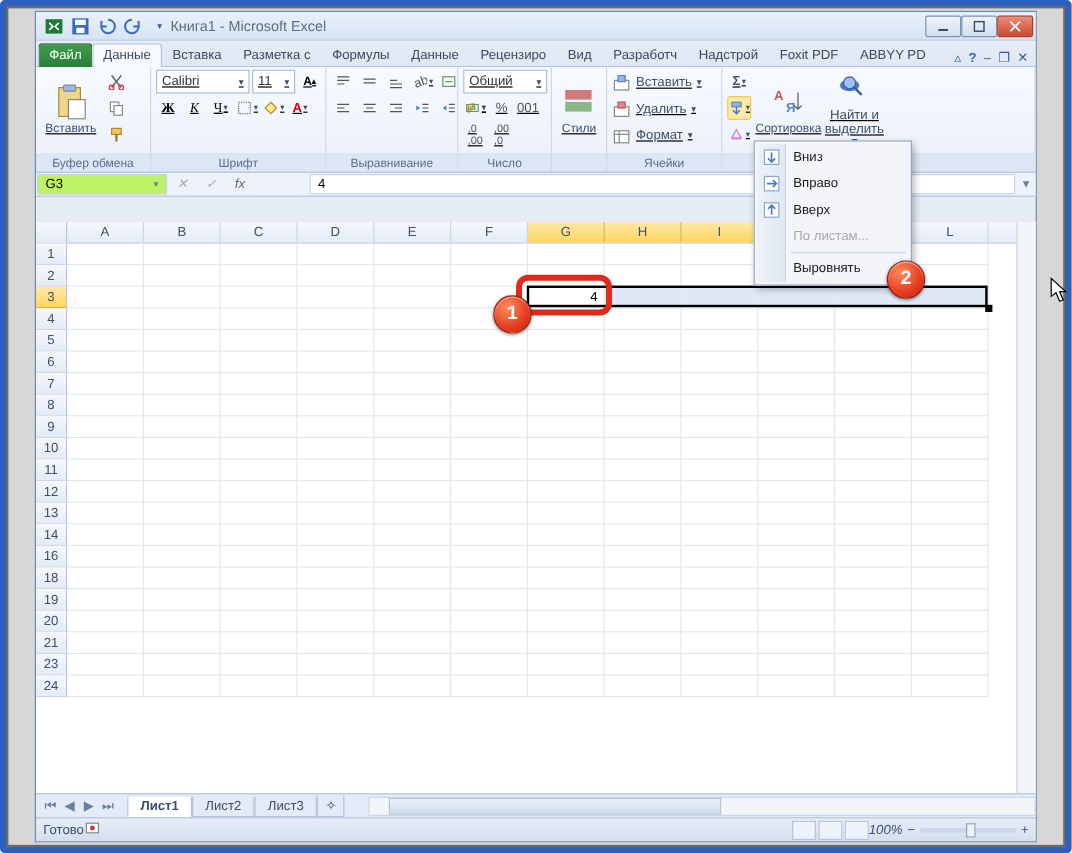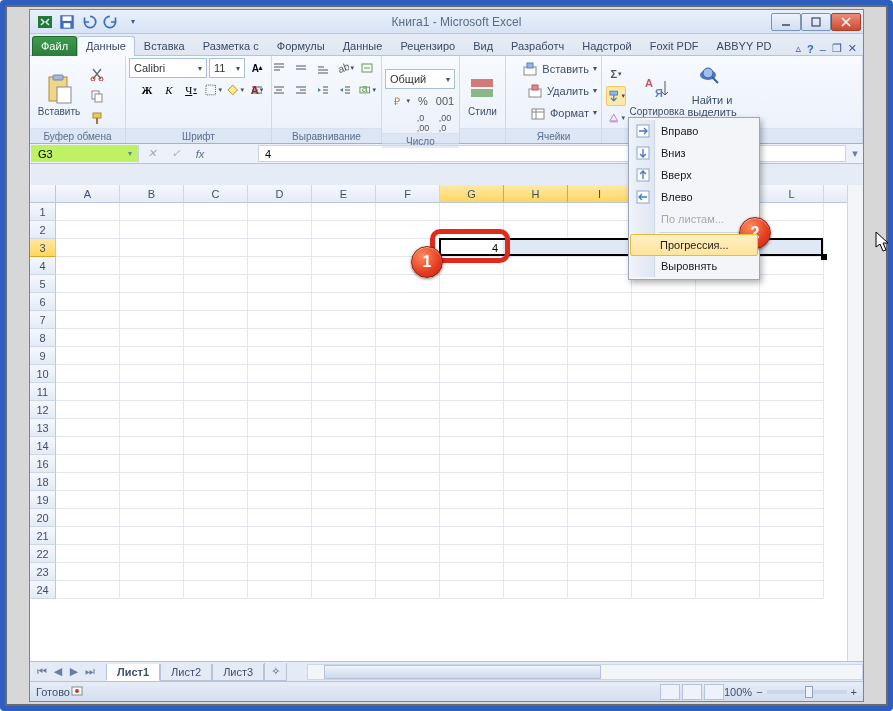--- a/index.html
+++ b/index.html
@@ -6,40 +6,40 @@
 body { background: #fff; width: 893px; height: 711px; position: relative; overflow: hidden; }
 
 
 .outer-frame { position: absolute; inset: 0; border: 5px solid #2e5fbe; border-radius: 4px; background: #6a6a6a; }
 .inner-desktop { position: absolute; inset: 2px; background: #d7d7d7; }
 
 
 .window { position: absolute; left: 22px; top: 2px; right: 22px; bottom: 2px; background: #e6ecf5; border: 1px solid #6d88ad; box-shadow: 0 0 0 1px rgba(255,255,255,.4) inset; }
 .titlebar { height: 24px; display: flex; align-items: center; background: linear-gradient(#e9f0fb,#d7e3f4); border-bottom: 1px solid #b9c8df; }
 .titlebar-left { display: flex; align-items: center; gap: 4px; padding-left: 6px; }
-.titlebar-center { flex: 1; text-align: center; color: #5b6c86; font-size: 12px; }
+.titlebar-center { flex: 1; text-align: left; color: #5b6c86; font-size: 12px; }
 .winbtns { display: flex; gap: 0; margin-right: 2px; }
 .winbtn { width: 30px; height: 18px; border: 1px solid #7a94b9; border-radius: 2px; display: flex; align-items: center; justify-content: center; background: linear-gradient(#eef3fb,#d2deef); color: #3a4a63; }
 .winbtn.close { background: linear-gradient(#f08b79,#c94b33); color: #fff; border-color: #a93d29; }
 .winbtn svg { width: 10px; height: 10px; }
 .qat-btn { width: 18px; height: 18px; display: flex; align-items: center; justify-content: center; color: #3b5d92; }
 .excel-ico { width: 16px; height: 16px; }
 
 
 .ribbon-tabs { height: 22px; display: flex; align-items: flex-end; background: linear-gradient(#e6ecf5,#dfe7f3); padding-left: 2px; gap: 0; border-bottom: 1px solid #b6c4db; }
 .rtab { padding: 3px 8px 4px 8px; color: #3a4a63; cursor: default; border: 1px solid transparent; border-bottom: none; position: relative; top: 1px; }
 .rtab.file { background: linear-gradient(#3e9c4d,#2a7e39); color: #fff; border-radius: 3px 3px 0 0; border-color: #206a2d; }
 .rtab.active { background: #f7faff; border-color: #b6c4db; border-radius: 3px 3px 0 0; }
 .ribbon-right { margin-left: auto; display: flex; align-items: center; gap: 6px; padding-right: 6px; color: #3a5d9a; }
 .ribbon-right span { cursor: default; }
 
 .ribbon-body { height: 88px; background: linear-gradient(#f7faff,#eaf0fa); display: flex; border-bottom: 1px solid #9db2d1; }
 .rgroup { border-right: 1px solid #cdd9eb; display: flex; flex-direction: column; padding: 2px 4px 0 4px; position: relative; }
 .rgroup-label { text-align: center; font-size: 10px; color: #5a6e8e; padding: 2px 0 1px 0; background: rgba(210,223,240,.6); border-top: 1px solid #d7e1f1; margin: 0 -4px; }
-.rgroup-content { flex: 1; display: flex; align-items: flex-end; gap: 3px; }
+.rgroup-content { flex: 1; display: flex; align-items: flex-start; gap: 3px; text-decoration: underline; }
 
 .bigbtn { display: flex; flex-direction: column; align-items: center; justify-content: center; width: 50px; height: 66px; border: 1px solid transparent; border-radius: 3px; gap: 2px; }
 .bigbtn .ico { width: 32px; height: 32px; display: flex; align-items: center; justify-content: center; }
 .bigbtn .lbl { font-size: 10px; color: #3d4f6c; text-align: center; line-height: 1.05; }
 
 .smallcol { display: flex; flex-direction: column; gap: 2px; }
 .smallbtn { width: 20px; height: 20px; display: flex; align-items: center; justify-content: center; border: 1px solid transparent; border-radius: 2px; }
 .smallbtn svg, .smallbtn .g { width: 14px; height: 14px; }
 .smallbtn .dd { font-size: 7px; color: #3d4f6c; margin-left: 1px; }
 
@@ -106,21 +106,21 @@
 .sheet-tab { padding: 2px 10px; background: #e4ebf6; border: 1px solid #b6c4db; border-top: none; color: #3d4f6c; position: relative; }
 .sheet-tab.active { background: #fff; font-weight: bold; border-bottom-color: #fff; }
 .sheet-hsb { flex: 1; margin-left: 20px; height: 16px; background: #f3f5f9; border: 1px solid #cbd6e8; position: relative; }
 .sheet-hsb .thumb { position: absolute; left: 16px; top: 0; bottom: 0; width: 50%; background: linear-gradient(#eef3fb,#cdd9eb); border: 1px solid #b6c4db; }
 .sheet-vsb { position: absolute; right: 0; top: 0; bottom: 0; width: 16px; background: #f3f5f9; border-left: 1px solid #cbd6e8; }
 
 
 .status { position: absolute; left: 0; right: 0; bottom: 0; height: 20px; background: linear-gradient(#e7edf7,#d3deef); border-top: 1px solid #b6c4db; display: flex; align-items: center; padding: 0 6px; gap: 0; color: #3d4f6c; }
 .status .views { margin-left: auto; display: flex; gap: 2px; }
 .status .vb { width: 20px; height: 16px; border: 1px solid #b6c4db; background: #eef3fb; }
-.status .zoom { display: flex; align-items: center; gap: 4px; }
+.status .zoom { display: flex; align-items: center; gap: 4px; font-style: italic; }
 .status .slider { width: 80px; height: 4px; background: #cbd6e8; position: relative; }
 .status .slider .knob { position: absolute; left: 38px; top: -4px; width: 8px; height: 12px; background: #eef3fb; border: 1px solid #8ea3c3; }
 
 .cursor { position: absolute; width: 16px; height: 22px; pointer-events: none; }
 
 </style>
 </head>
 <body>
 
 <div class="outer-frame">
@@ -355,21 +355,21 @@
                     <text x="4" y="9" font-size="6" fill="#6a9a4c">a</text>
                   </svg>
                   <span class="dd">▾</span>
                 </div>
         </div>
       </div>
       <div class="rgroup-label">Выравнивание</div>
     </div>
 
     <div class="rgroup" style="width:78px;">
-      <div class="rgroup-content" style="flex-direction:column;gap:2px;margin-top:11px;">
+      <div class="rgroup-content" style="flex-direction:column;gap:2px;">
         <div class="font-name" style="width:70px;">
                 <span>Общий</span>
                 <span class="dd">▾</span>
               </div>
         <div class="row-mini">
           <div class="smallbtn">
                   <svg viewBox="0 0 14 14">
                     <text x="2" y="11" font-size="10" fill="#b38a2e">₽</text>
                   </svg>
                   <span class="dd">▾</span>
@@ -804,35 +804,20 @@
               <div class="cell"></div>
               <div class="cell"></div>
               <div class="cell"></div>
               <div class="cell"></div>
               <div class="cell"></div>
               <div class="cell"></div>
               <div class="cell"></div>
               <div class="cell"></div>
             </div>
             <div class="row">
-              <div class="rowhead">22</div>
-              <div class="cell"></div>
-              <div class="cell"></div>
-              <div class="cell"></div>
-              <div class="cell"></div>
-              <div class="cell"></div>
-              <div class="cell"></div>
-              <div class="cell"></div>
-              <div class="cell"></div>
-              <div class="cell"></div>
-              <div class="cell"></div>
-              <div class="cell"></div>
-              <div class="cell"></div>
-            </div>
-            <div class="row">
               <div class="rowhead">23</div>
               <div class="cell"></div>
               <div class="cell"></div>
               <div class="cell"></div>
               <div class="cell"></div>
               <div class="cell"></div>
               <div class="cell"></div>
               <div class="cell"></div>
               <div class="cell"></div>
               <div class="cell"></div>
@@ -900,62 +885,50 @@
       <div class="slider">
               <div class="knob"></div>
             </div>
       <span>+</span>
     </div>
   </div>
 
   <div class="dropdown" id="fillmenu" style="left:598px; top:107px; width:132px;">
     <div class="iconstrip"></div>
   <div class="dd-item">
+            <span class="ico">
+              <svg width="14" height="14" viewBox="0 0 14 14">
+                <rect x="1" y="1" width="12" height="12" fill="#fff" stroke="#8aa5cc"></rect>
+                <path d="M7 3 V11 M4 8 L7 11 L10 8" fill="none" stroke="#4a7ac0" stroke-width="1.4"></path>
+              </svg>
+            </span>
+            <span>Вниз</span>
+          </div>
+          <div class="dd-item">
             <span class="ico">
               <svg width="14" height="14" viewBox="0 0 14 14">
                 <rect x="1" y="1" width="12" height="12" fill="#fff" stroke="#8aa5cc"></rect>
                 <path d="M3 7 H11 M8 4 L11 7 L8 10" fill="none" stroke="#4a7ac0" stroke-width="1.4"></path>
               </svg>
             </span>
             <span>Вправо</span>
           </div>
           <div class="dd-item">
             <span class="ico">
               <svg width="14" height="14" viewBox="0 0 14 14">
                 <rect x="1" y="1" width="12" height="12" fill="#fff" stroke="#8aa5cc"></rect>
-                <path d="M7 3 V11 M4 8 L7 11 L10 8" fill="none" stroke="#4a7ac0" stroke-width="1.4"></path>
-              </svg>
-            </span>
-            <span>Вниз</span>
-          </div>
-          <div class="dd-item">
-            <span class="ico">
-              <svg width="14" height="14" viewBox="0 0 14 14">
-                <rect x="1" y="1" width="12" height="12" fill="#fff" stroke="#8aa5cc"></rect>
                 <path d="M7 11 V3 M4 6 L7 3 L10 6" fill="none" stroke="#4a7ac0" stroke-width="1.4"></path>
               </svg>
             </span>
             <span>Вверх</span>
           </div>
-          <div class="dd-item">
-            <span class="ico">
-              <svg width="14" height="14" viewBox="0 0 14 14">
-                <rect x="1" y="1" width="12" height="12" fill="#fff" stroke="#8aa5cc"></rect>
-                <path d="M11 7 H3 M6 4 L3 7 L6 10" fill="none" stroke="#4a7ac0" stroke-width="1.4"></path>
-              </svg>
-            </span>
-            <span>Влево</span>
-          </div>
           <div class="dd-item disabled">
             <span>По листам...</span>
           </div>
           <div class="dd-sep"></div>
-          <div class="dd-item hover">
-            <span>Прогрессия...</span>
-          </div>
           <div class="dd-item">
             <span>Выровнять</span>
           </div>
         </div>
 
 </div>
 
 <div class="badge" id="badge1" style="left: 404px; top: 239px;">1</div>
 <div class="badge" id="badge2" style="left: 732px; top: 210px;">2</div>
 

